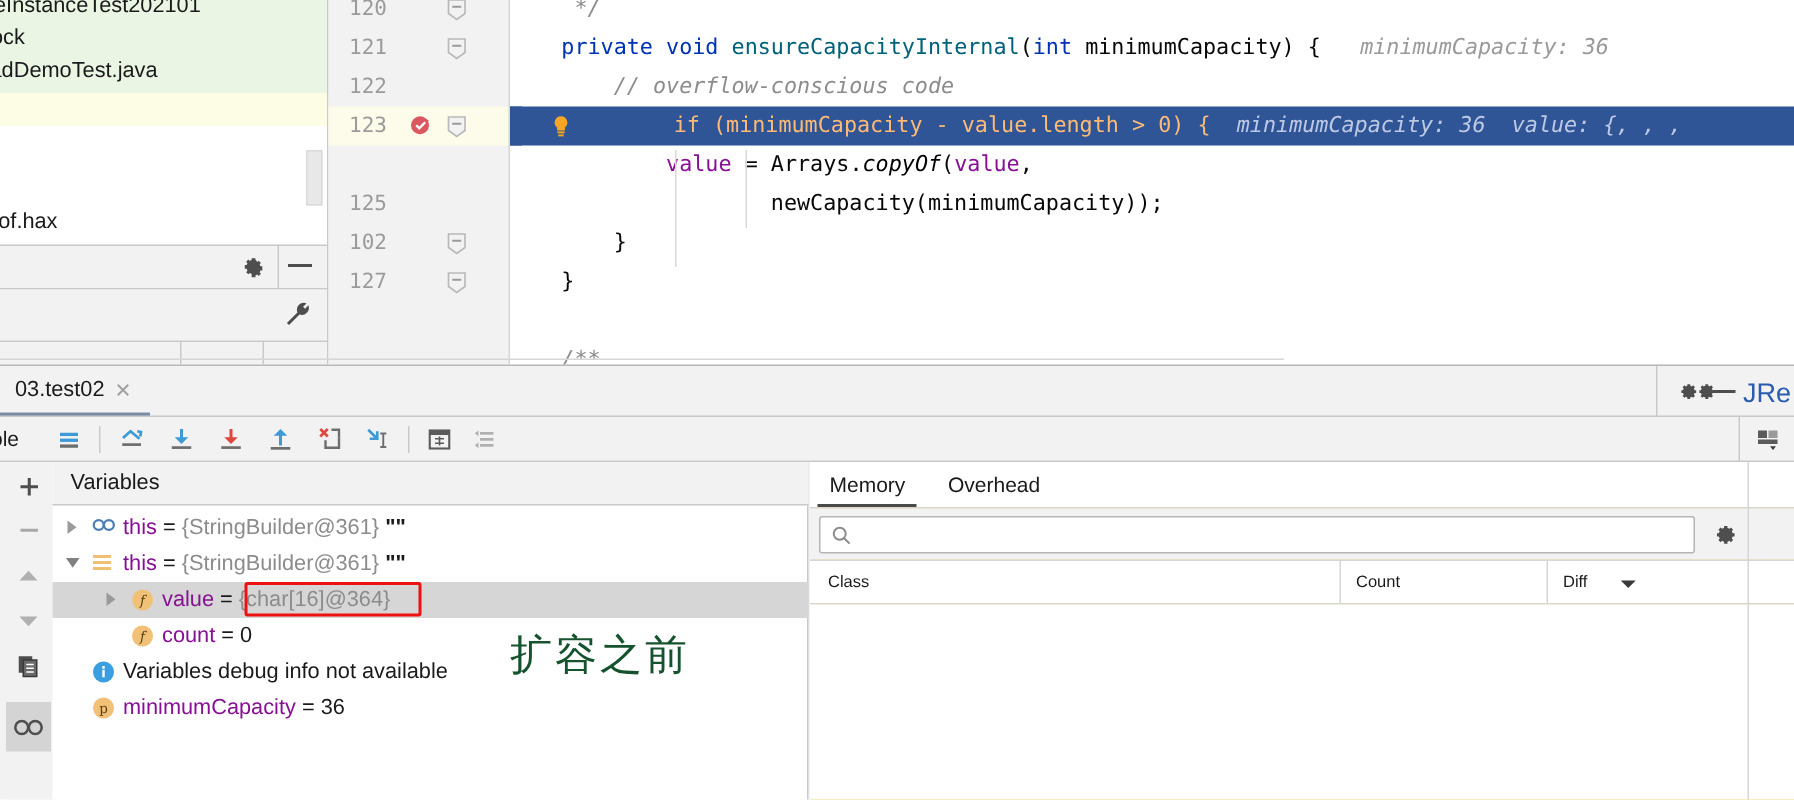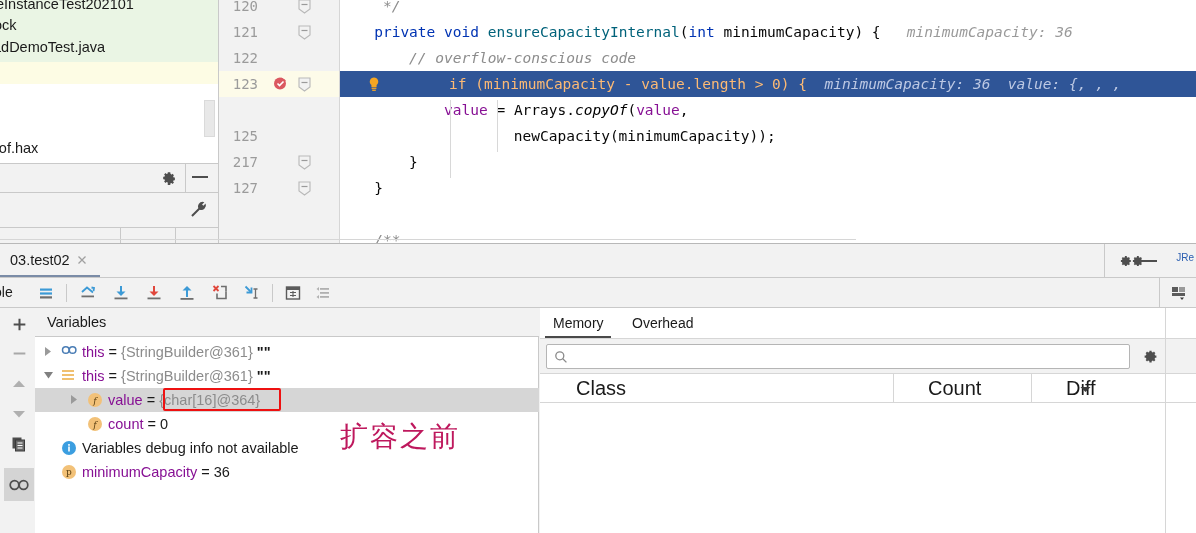--- a/index.html
+++ b/index.html
@@ -73,21 +73,21 @@
   .debug { position:absolute; left:0; top:243px; width:1196px; height:290px; background:#f2f2f2;
            border-top:1px solid #b8b8b8; }
 
   .tabbar { position:absolute; left:0; top:0; width:1196px; height:34px; background:#f2f2f2; }
   .tab-active { position:absolute; left:0; top:0; height:34px; padding:0 10px;
                 line-height:32px; font-size:14.5px; color:#1a1a1a; }
   .tab-underline { position:absolute; left:0; top:31px; width:100px; height:3px; background:#7a8ba6; }
   .tab-close { position:absolute; left:75px; top:9px; width:14px; height:14px; }
   .tb-right { position:absolute; right:0; top:0; height:34px; display:flex; align-items:center; }
   .tb-gear { width:30px; height:34px; display:flex; align-items:center; justify-content:center; }
-  .jre { position:absolute; right:2px; top:8px; font-size:10px; color:#2a5db0; }
+  .jre { position:absolute; right:2px; top:8px; font-size:18px; color:#2a5db0; }
   .tabbar-sep { position:absolute; left:0; top:33px; width:1196px; height:1px; background:#c9c9c9; }
   .vdiv-head { position:absolute; left:1104px; top:0; width:1px; height:34px; background:#c9c9c9; }
 
   
   .dtoolbar { position:absolute; left:0; top:34px; width:1196px; height:30px;
               background:#f2f2f2; border-bottom:1px solid #c9c9c9; }
   .dt-label { position:absolute; left:-6px; top:6px; font-size:14px; color:#1a1a1a; }
   .dt-btn { position:absolute; top:2px; width:26px; height:26px; display:flex;
             align-items:center; justify-content:center; }
   .dt-sep { position:absolute; top:6px; width:1px; height:18px; background:#c9c9c9; }
@@ -129,21 +129,21 @@
           padding:0 8px; }
   .mtab-ul { position:absolute; top:28px; height:2px; background:#4a4a4a; }
   .mem-tabs-sep { position:absolute; left:0; top:30px; width:656px; height:1px; background:#d6d6d6; }
   .mem-search-bar { position:absolute; left:0; top:31px; width:656px; height:34px; background:#f2f2f2; }
   .mem-search { position:absolute; left:6px; top:5px; width:584px; height:25px;
                 background:#ffffff; border:1px solid #b5b5b5; border-radius:2px; }
   .mem-search-ico { position:absolute; left:7px; top:5px; width:14px; height:14px; }
   .mem-gear { position:absolute; left:600px; top:8px; width:20px; height:20px; }
   .mem-head { position:absolute; left:0; top:65px; width:656px; height:30px; background:#ffffff;
               border-top:1px solid #d6d6d6; border-bottom:1px solid #d6d6d6; }
-  .mh-cell { position:absolute; top:0; height:29px; line-height:29px; font-size:20px; color:#1a1a1a;margin-left:24px; }
+  .mh-cell { position:absolute; top:0; height:29px; line-height:29px; font-size:11px; color:#1a1a1a; }
   .mh-div { position:absolute; top:0; width:1px; height:29px; background:#d6d6d6; }
   .mem-body { position:absolute; left:0; top:95px; width:656px; height:131px; background:#ffffff; }
   .mem-right-edge { position:absolute; left:625px; top:0; width:1px; height:226px; background:#d6d6d6; }
   .mem-left-edge { position:absolute; left:0; top:0; width:1px; height:226px; background:#d6d6d6; }
   svg { display:block; }
 </style>
 </head>
 <body>
 
 <div class="app">
@@ -215,21 +215,21 @@
             <svg width="13" height="15" viewBox="0 0 13 15">
               <path d="M1 1 h11 v9 l-5.5 4 L1 10 z" fill="#f2f2f2" stroke="#b9b9b9" stroke-width="1.1"></path>
               <path d="M3.5 5.5 h6" stroke="#9a9a9a" stroke-width="1.2"></path>
             </svg>
           </span>
         </div>
         <div class="row" style="top: 123px;">
           <div class="linenum">125</div>
         </div>
         <div class="row" style="top: 149px;">
-          <div class="linenum">217</div>
+          <div class="linenum">102</div>
           <span class="fold">
             <svg width="13" height="15" viewBox="0 0 13 15">
               <path d="M1 1 h11 v9 l-5.5 4 L1 10 z" fill="#f2f2f2" stroke="#b9b9b9" stroke-width="1.1"></path>
               <path d="M3.5 5.5 h6" stroke="#9a9a9a" stroke-width="1.2"></path>
             </svg>
           </span>
         </div>
         <div class="row" style="top: 175px;">
           <div class="linenum">127</div>
           <span class="fold">
@@ -532,14 +532,14 @@
           <svg width="11" height="7" viewBox="0 0 11 7">
               <path d="M0.5 1 L5.5 6 L10.5 1 Z" fill="#3a3a3a"></path>
             </svg>
         </span>
       </div>
       <div class="mem-body"></div>
       <div class="mem-right-edge"></div>
     </div>
 
   </div>
-<div class="cn-note" style="left: 340px; top: 418px; color: #be185d;">扩容之前</div>
+<div class="cn-note" style="left: 340px; top: 418px; color: #14532d;">扩容之前</div>
   </div>
 
 </body></html>

